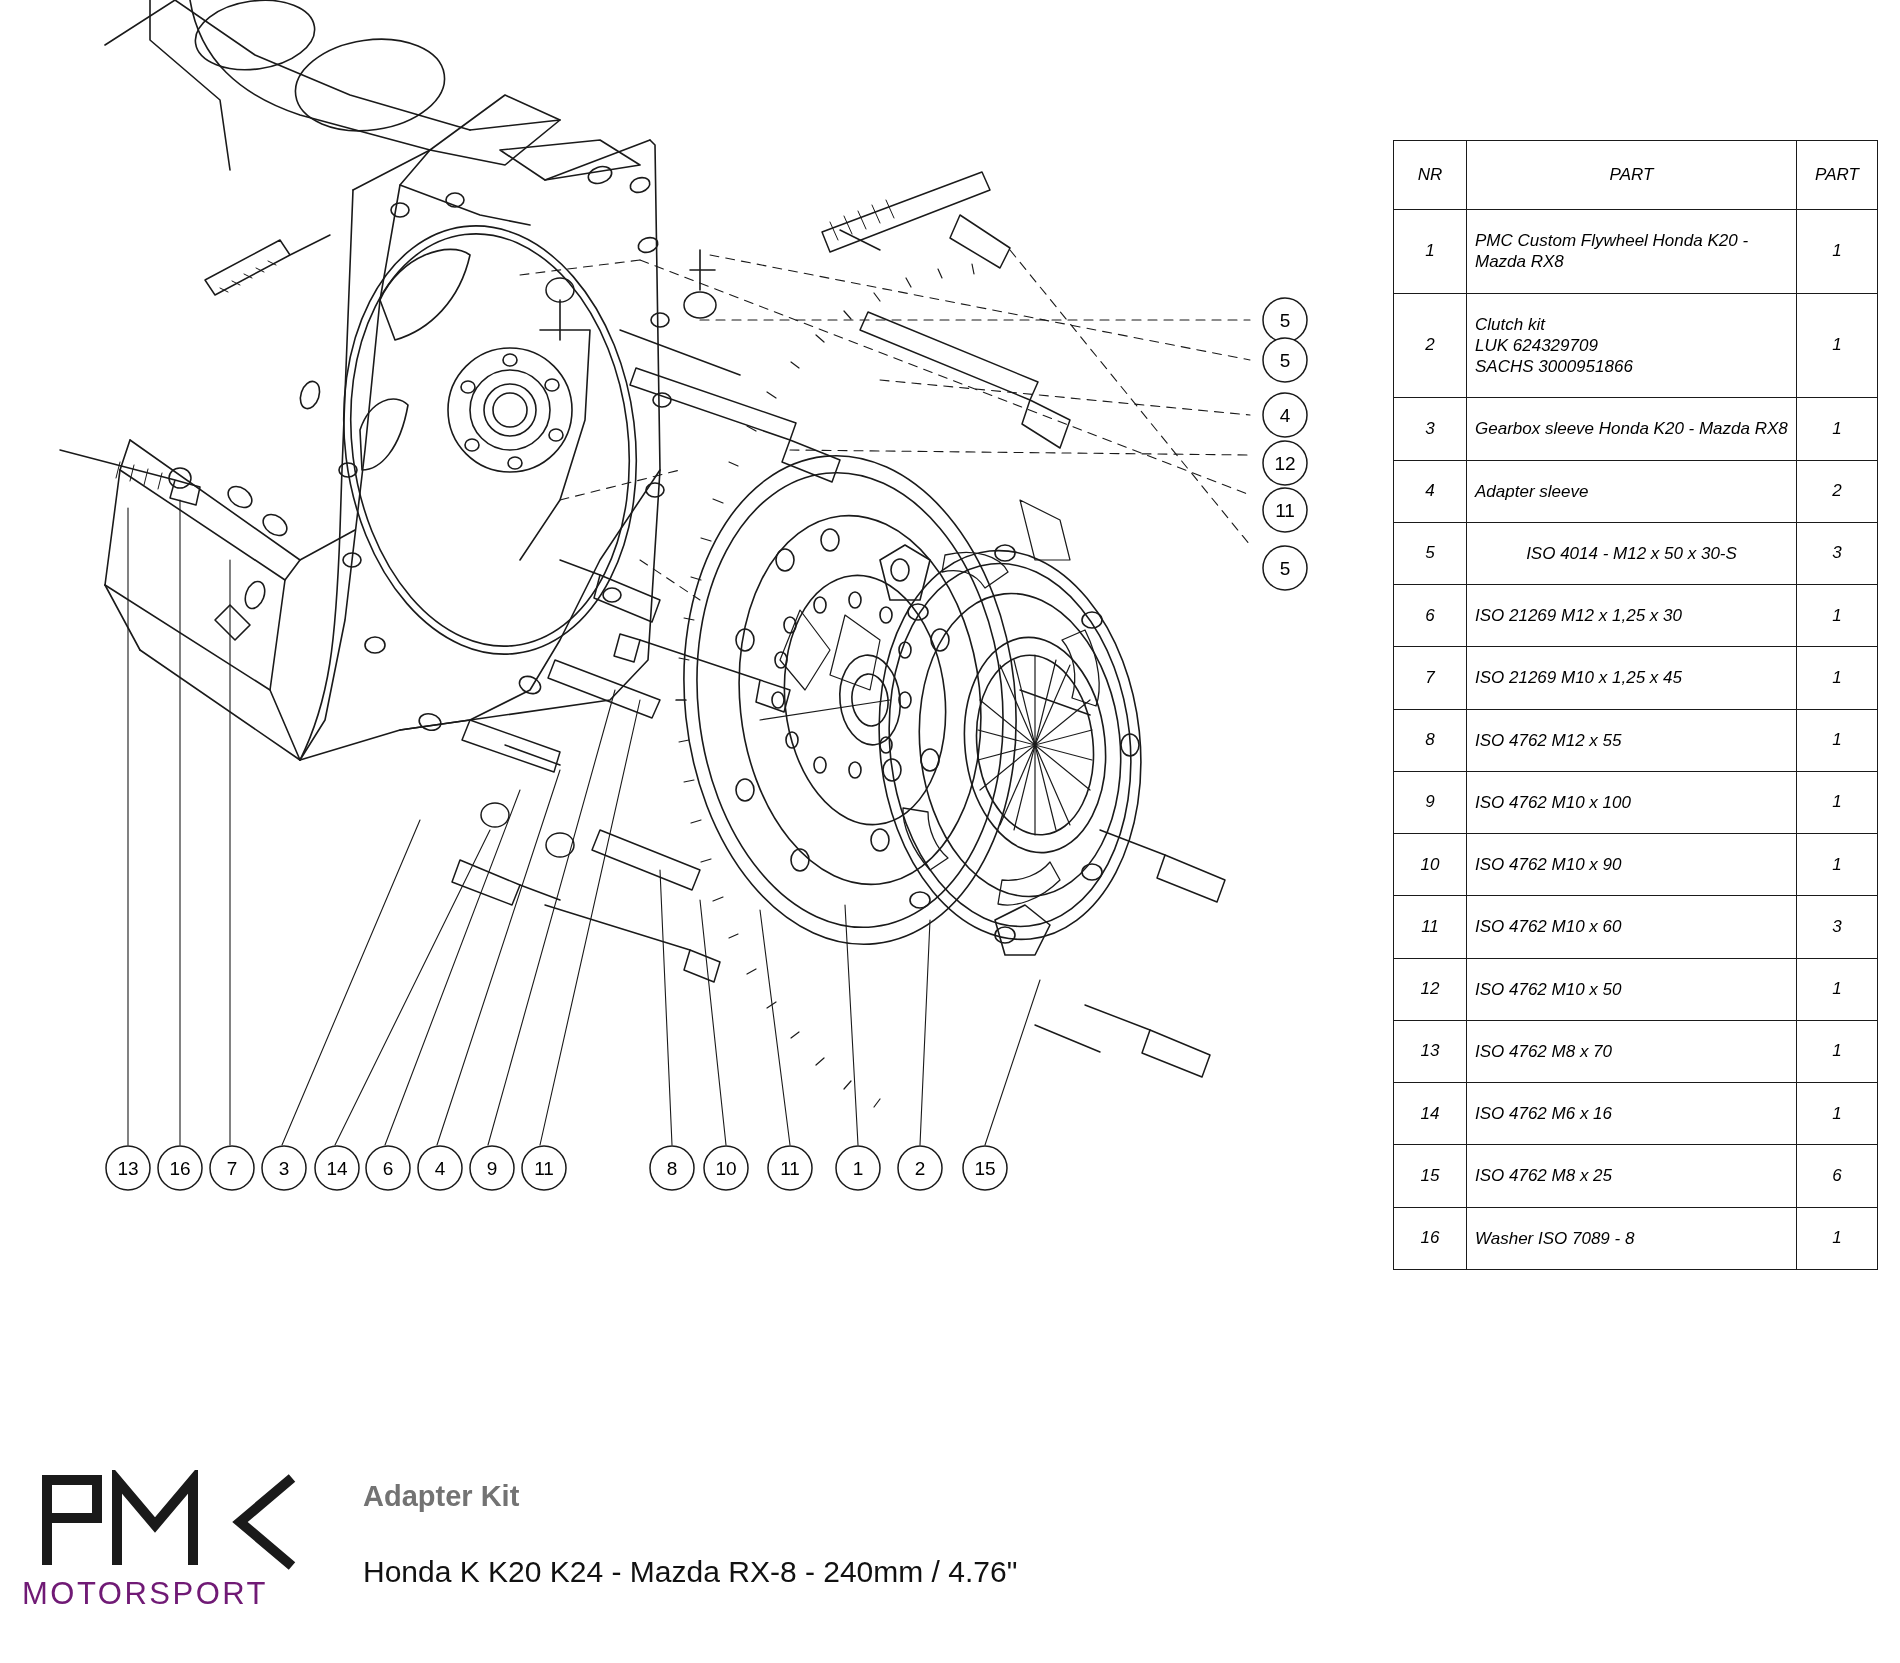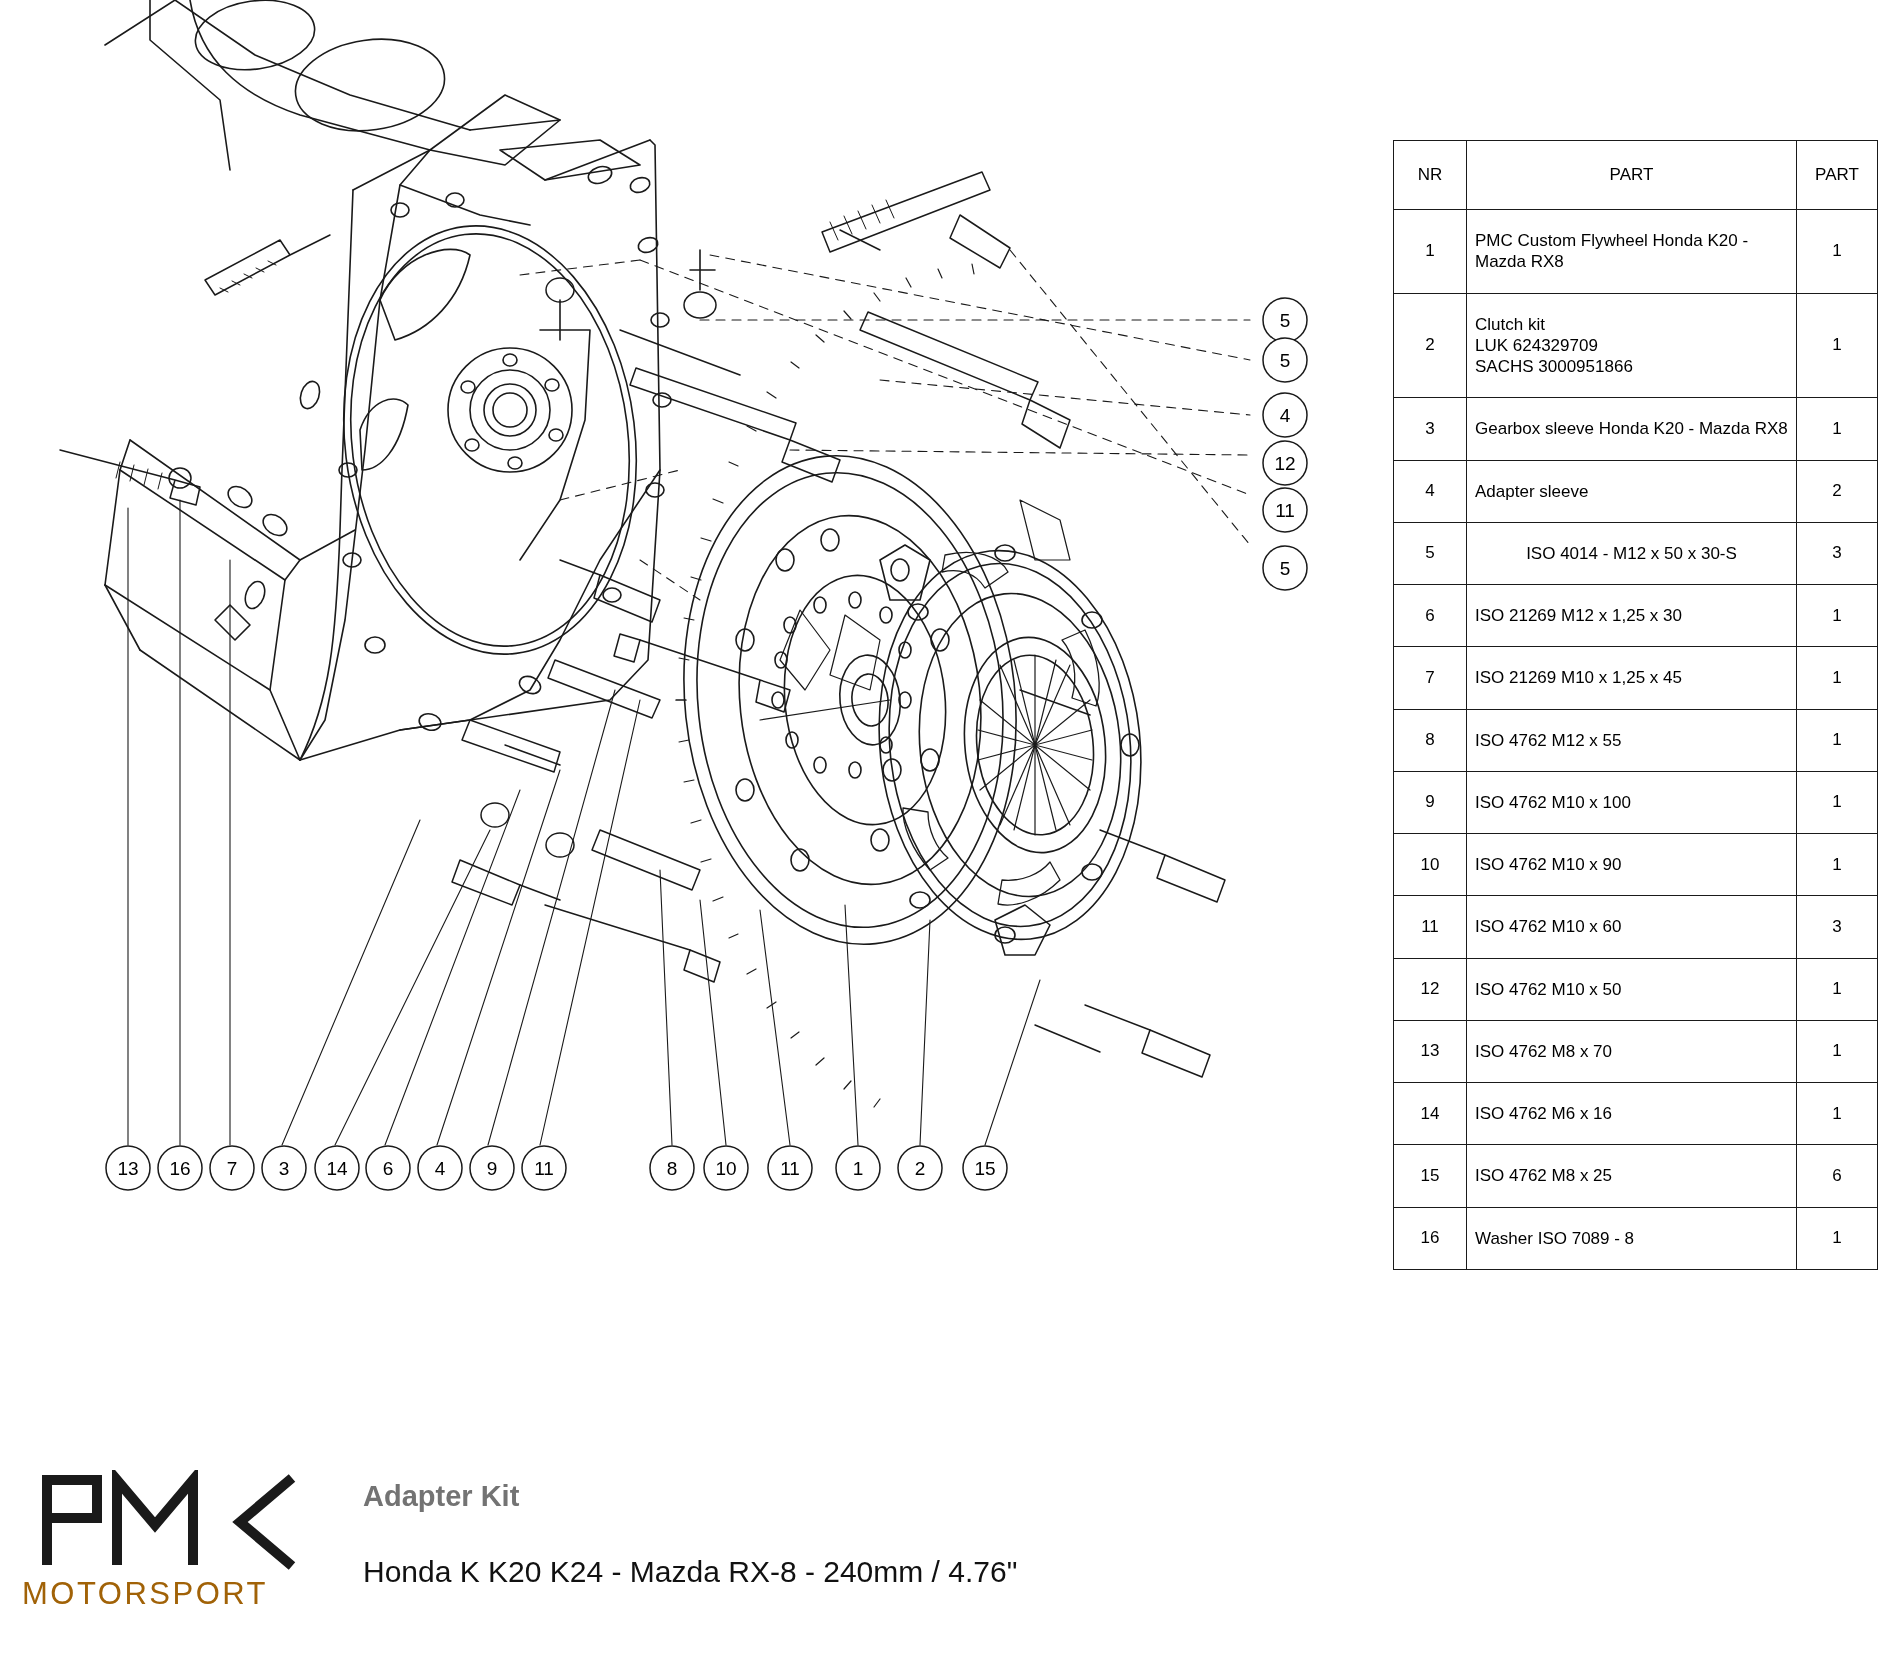--- a/index.html
+++ b/index.html
@@ -35,20 +35,21 @@
     top: 140px;
     width: 485px;
     border-collapse: collapse;
     font-size: 17px;
   }
   #parts-table th,
   #parts-table td {
     border: 1px solid #1a1a1a;
     padding: 20px 8px;
     vertical-align: middle;
+    font-style: italic;
   }
   #parts-table th {
     font-weight: normal;
     text-align: center;
     height: 28px;
   }
   #parts-table td.nr {
     width: 56px;
     text-align: center;
   }
@@ -72,21 +73,21 @@
   }
   #logo-block {
     position: absolute;
     left: 22px;
     top: 30px;
     width: 320px;
   }
   #logo-wordmark {
     font-size: 31px;
     letter-spacing: 2.5px;
-    color: #a16207;
+    color: #701a75;
     margin-top: 2px;
     font-family: "Liberation Sans", sans-serif;
   }
   #title-block {
     position: absolute;
     left: 363px;
     top: 40px;
   }
   #kit-title {
     font-size: 29px;

